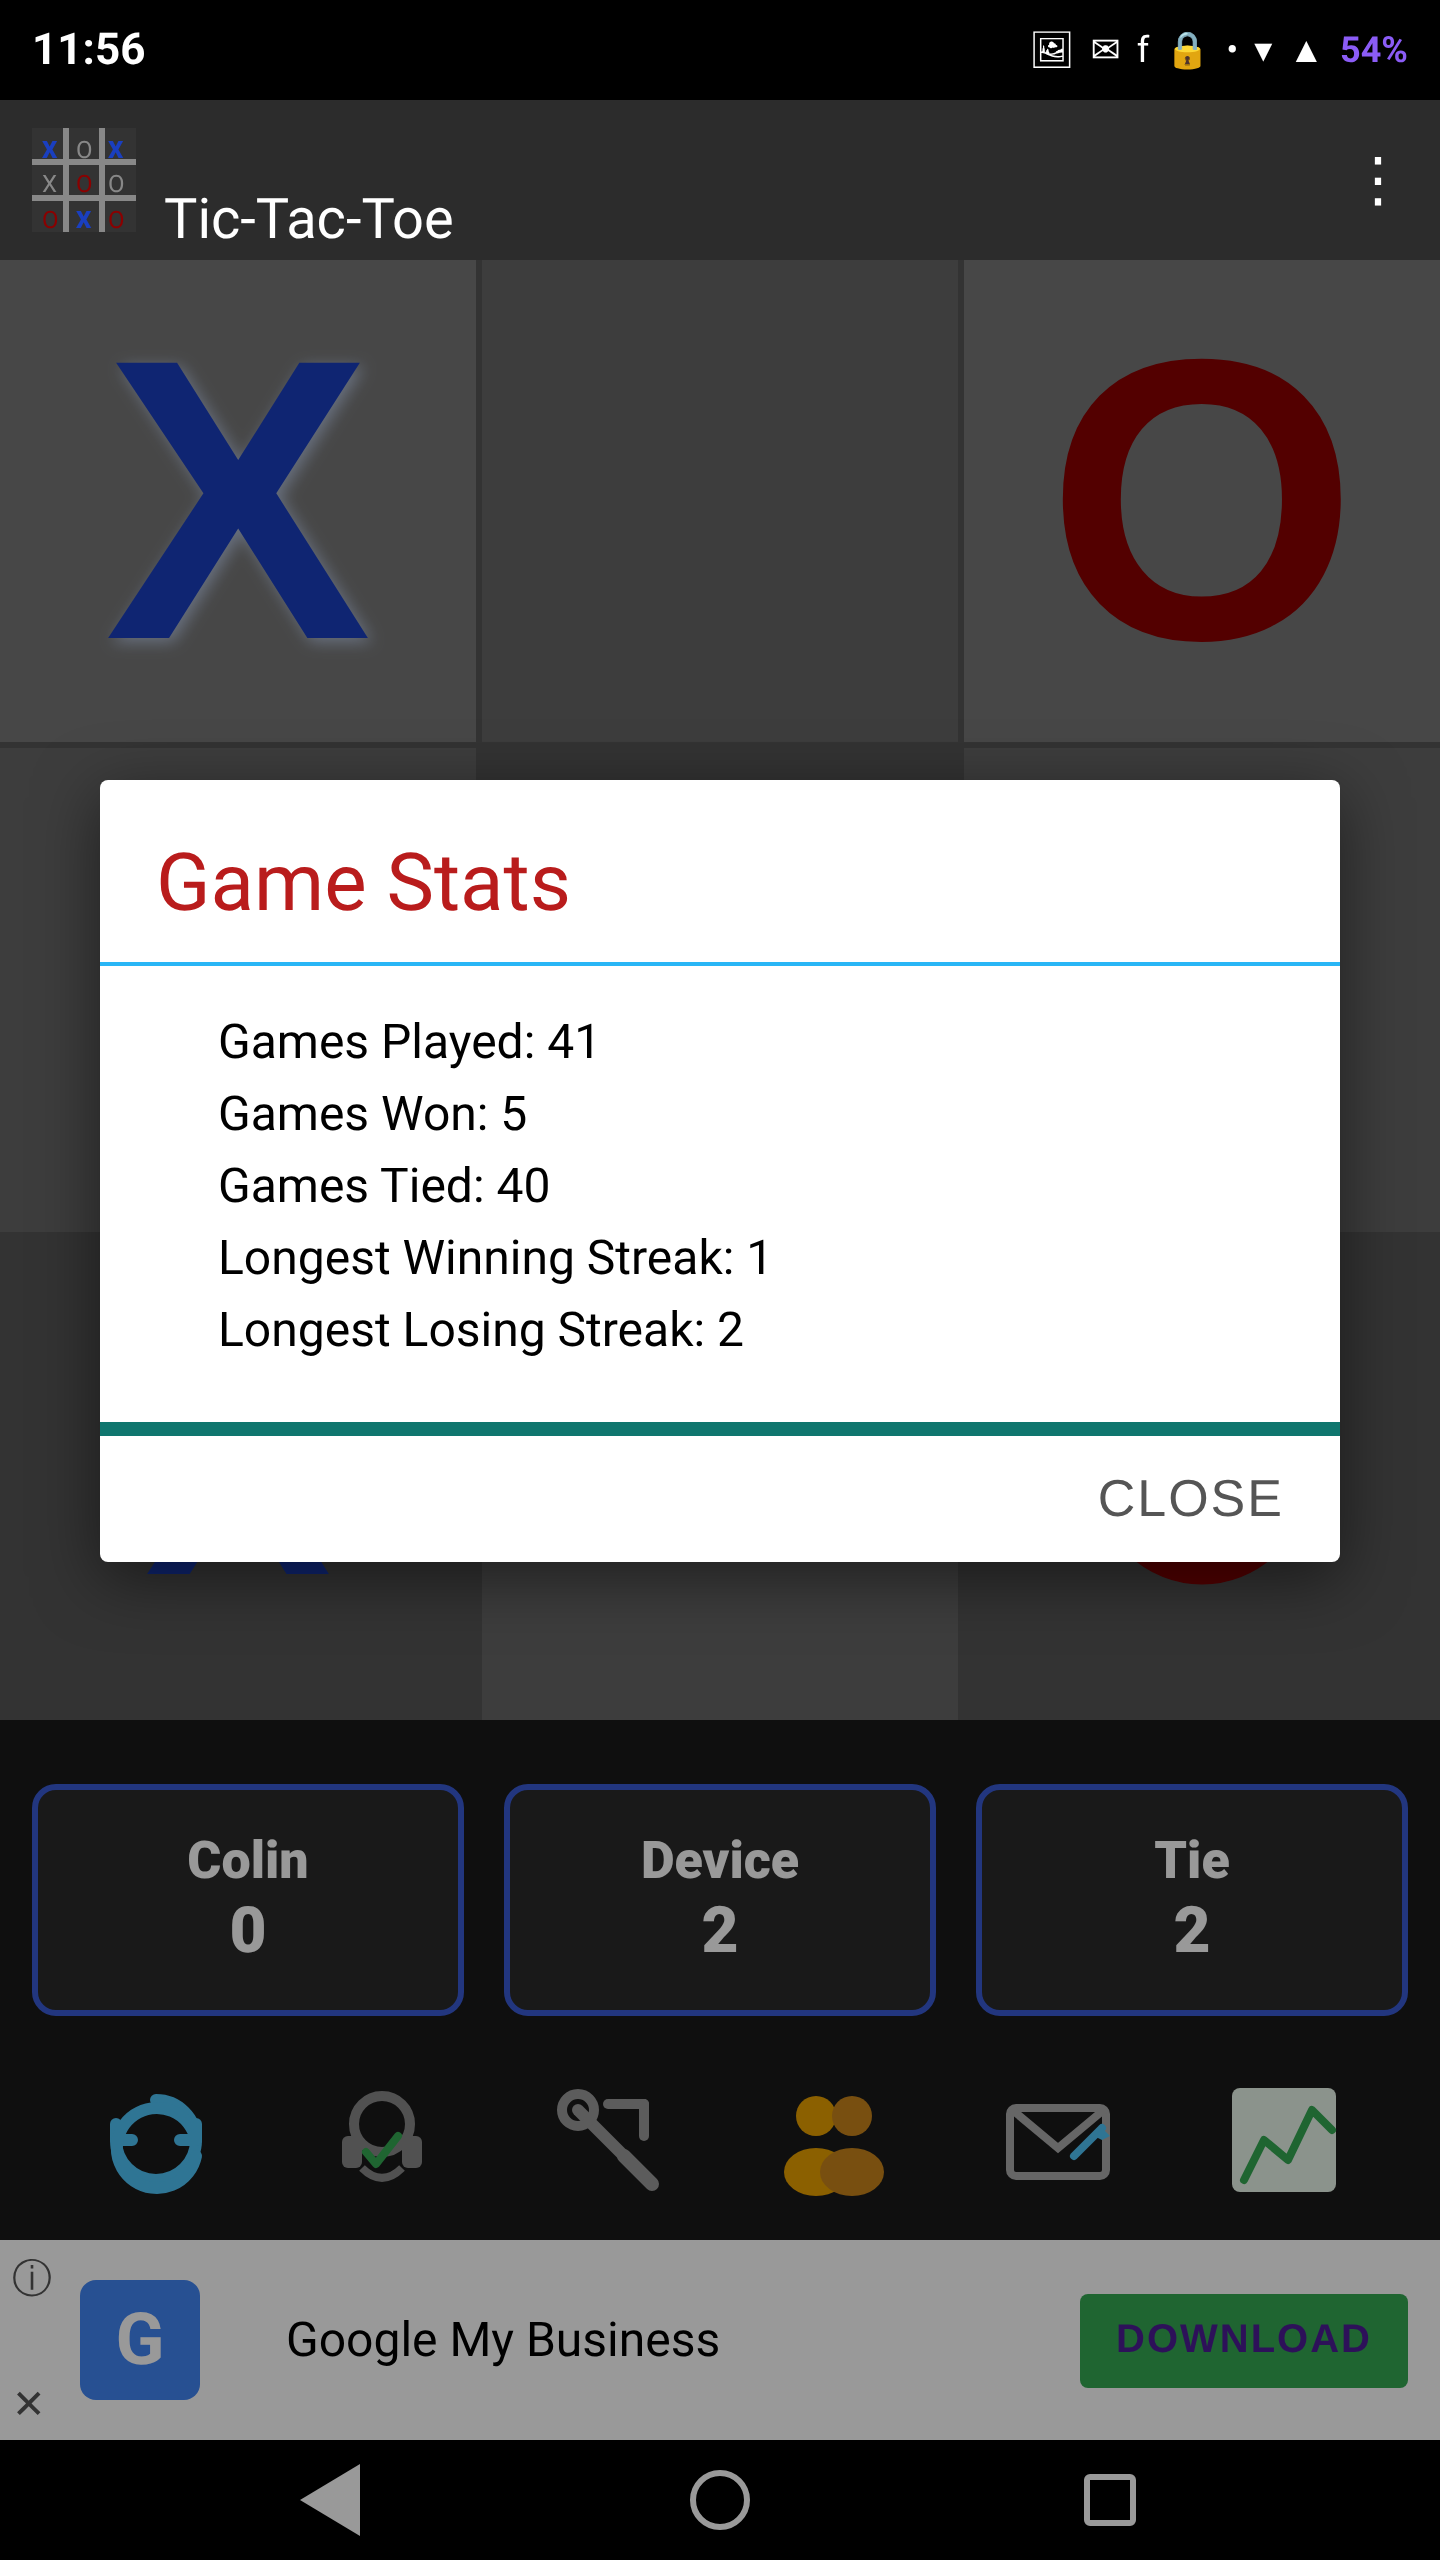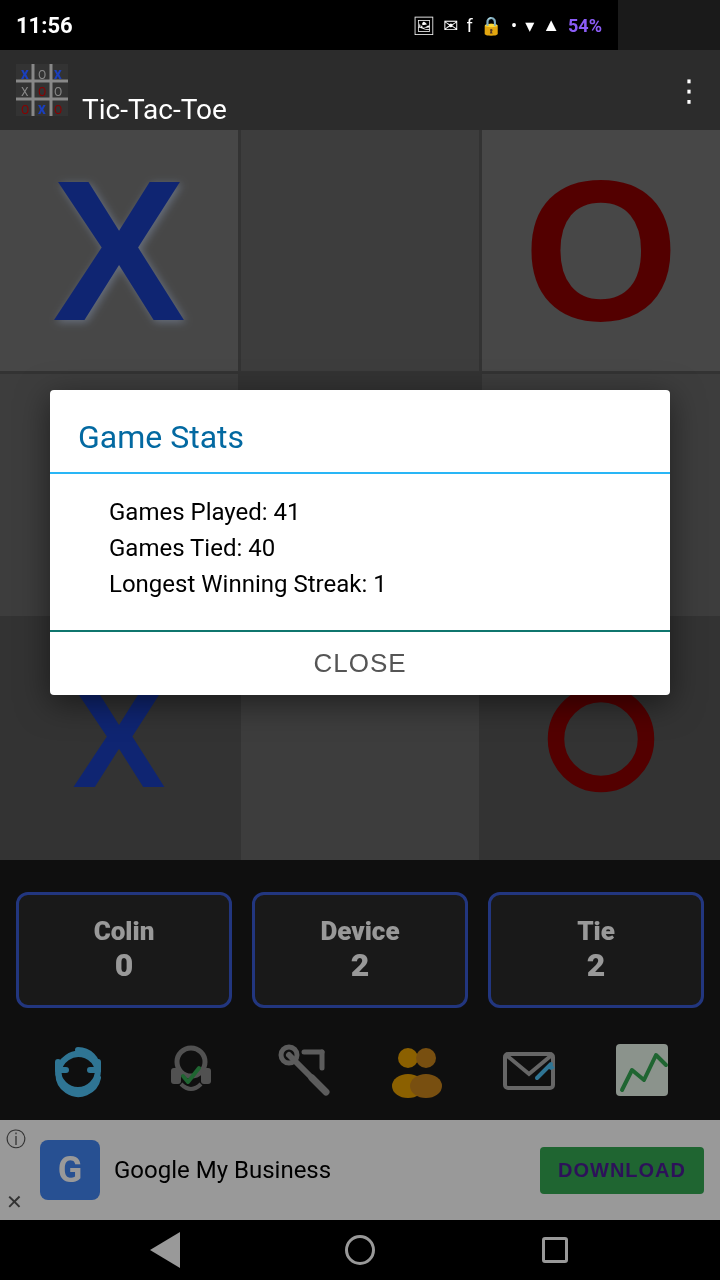--- a/index.html
+++ b/index.html
@@ -9,21 +9,21 @@
       width: 720px;
       height: 1280px;
       background: #1a1a1a;
       font-family: 'Roboto', Arial, sans-serif;
       overflow: hidden;
       position: relative;
     }
 
     
     .status-bar {
-      width: 618px;
+      width: 720px;
       height: 50px;
       background: #000;
       display: flex;
       align-items: center;
       justify-content: space-between;
       padding: 0 16px;
       position: relative;
       z-index: 100;
     }
     .status-time {
@@ -149,22 +149,22 @@
 
     .dialog {
       width: 620px;
       background: #fff;
       border-radius: 4px;
       overflow: hidden;
       box-shadow: 0 8px 32px rgba(0,0,0,0.5);
     }
 
     .dialog-title {
-      color: #0369a1;
-      font-size: 32px;
+      color: #b91c1c;
+      font-size: 40px;
       font-weight: 400;
       padding: 28px 28px 16px 28px;
     }
 
     .dialog-divider {
       height: 2px;
       background: #29b6f6;
       margin: 0 0 24px 0;
     }
 
@@ -174,24 +174,24 @@
     }
 
     .stat-line {
       font-size: 24px;
       color: #000;
       margin-bottom: 8px;
       font-weight: 400;
     }
 
     .dialog-actions {
-      border-top: 2px solid #0f766e;
+      border-top: 7px solid #0f766e;
       padding: 16px 28px;
       display: flex;
-      justify-content: center;
+      justify-content: flex-end;
     }
 
     .close-btn {
       color: #555;
       font-size: 26px;
       font-weight: 500;
       text-transform: uppercase;
       background: none;
       border: none;
       cursor: pointer;
@@ -304,20 +304,21 @@
       color: #fff;
       font-size: 36px;
       font-weight: bold;
     }
 
     .ad-text {
       flex: 1;
       font-size: 24px;
       color: #000;
       font-weight: 400;
+      margin-left: 29px;
     }
 
     .ad-download-btn {
       background: #34a853;
       color: #4c1d95;
       font-size: 20px;
       font-weight: bold;
       padding: 12px 18px;
       border-radius: 4px;
       border: none;
@@ -449,22 +450,24 @@
     </svg>
   </div>
 </div>
 
 <div class="dialog-overlay">
   <div class="dialog">
     <div class="dialog-title">Game Stats</div>
     <div class="dialog-divider"></div>
     <div class="dialog-content">
       <div class="stat-line">Games Played: 41</div>
+      <div class="stat-line">Games Won: 5</div>
       <div class="stat-line">Games Tied: 40</div>
       <div class="stat-line">Longest Winning Streak: 1</div>
+      <div class="stat-line">Longest Losing Streak: 2</div>
     </div>
     <div class="dialog-actions">
       <button class="close-btn">Close</button>
     </div>
   </div>
 </div>
 
 <div class="score-row">
   <div class="score-card">
     <span class="score-name">Colin</span>

